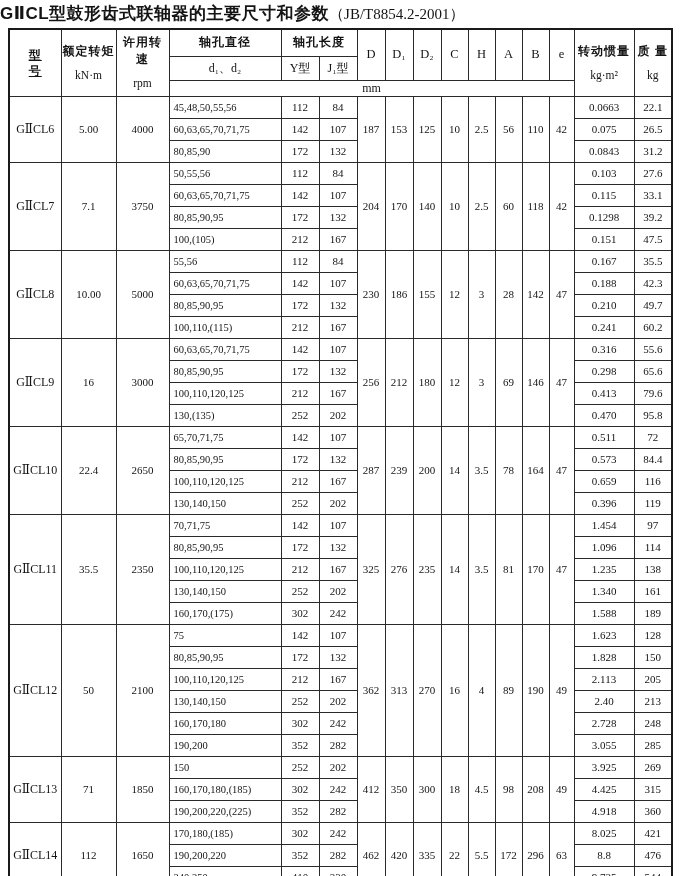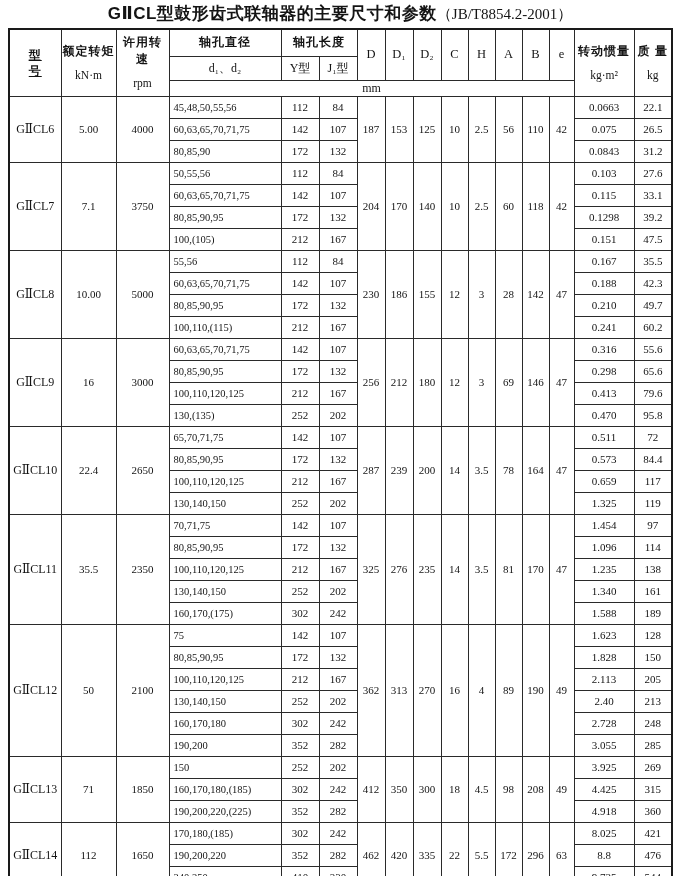--- a/index.html
+++ b/index.html
@@ -1,18 +1,18 @@
 <!DOCTYPE html>
 <html><head>
 <meta charset="utf-8">
 <style>
   html,body{margin:0;padding:0;background:#fff;}
   body{width:680px;height:876px;font-family:"Liberation Serif","DejaVu Serif",serif;color:#141414;}
   .page{position:relative;width:680px;height:876px;background:#fff;overflow:hidden;}
-  .title{position:absolute;top:2px;left:0;width:100%;text-align:center;font-size:17px;line-height:24px;white-space:nowrap;}
+  .title{position:absolute;top:2px;left:0;width:100%;font-size:17px;line-height:24px;white-space:nowrap;}
   .title .main{font-family:"Liberation Sans","DejaVu Sans",sans-serif;font-weight:bold;letter-spacing:.5px;}
   .title .std{font-family:"Liberation Serif","DejaVu Serif",serif;font-weight:normal;font-size:15px;}
   table{position:absolute;top:28px;left:8px;border-collapse:collapse;table-layout:fixed;width:664px;border:2px solid #1a1a1a;}
   th,td{border:1px solid #2a2a2a;padding:0 1px;text-align:center;vertical-align:middle;font-weight:normal;overflow:hidden;}
   thead th{font-size:12px;}
   .cjk{font-family:"Liberation Sans","DejaVu Sans",sans-serif;font-weight:bold;letter-spacing:1px;}
   .unit{font-family:"Liberation Serif","DejaVu Serif",serif;font-weight:normal;font-size:11.5px;letter-spacing:0;}
   .stack .cjk{display:block;margin-bottom:8px;}
   .model-head span{display:inline-block;width:1.15em;word-break:break-all;line-height:1.35;text-decoration:underline;}
   .dimhead{font-size:12.5px;}
@@ -263,27 +263,27 @@
           <td>172</td>
           <td>132</td>
           <td>0.573</td>
           <td>84.4</td>
         </tr>
         <tr>
           <td class="bore">100,110,120,125</td>
           <td>212</td>
           <td>167</td>
           <td>0.659</td>
-          <td>117</td>
+          <td>116</td>
         </tr>
         <tr>
           <td class="bore">130,140,150</td>
           <td>252</td>
           <td>202</td>
-          <td>1.325</td>
+          <td>0.396</td>
           <td>119</td>
         </tr>
         <tr>
           <td rowspan="5" class="model">GⅡCL11</td>
           <td rowspan="5">35.5</td>
           <td rowspan="5">2350</td>
           <td class="bore">70,71,75</td>
           <td>142</td>
           <td>107</td>
           <td rowspan="5">325</td>

